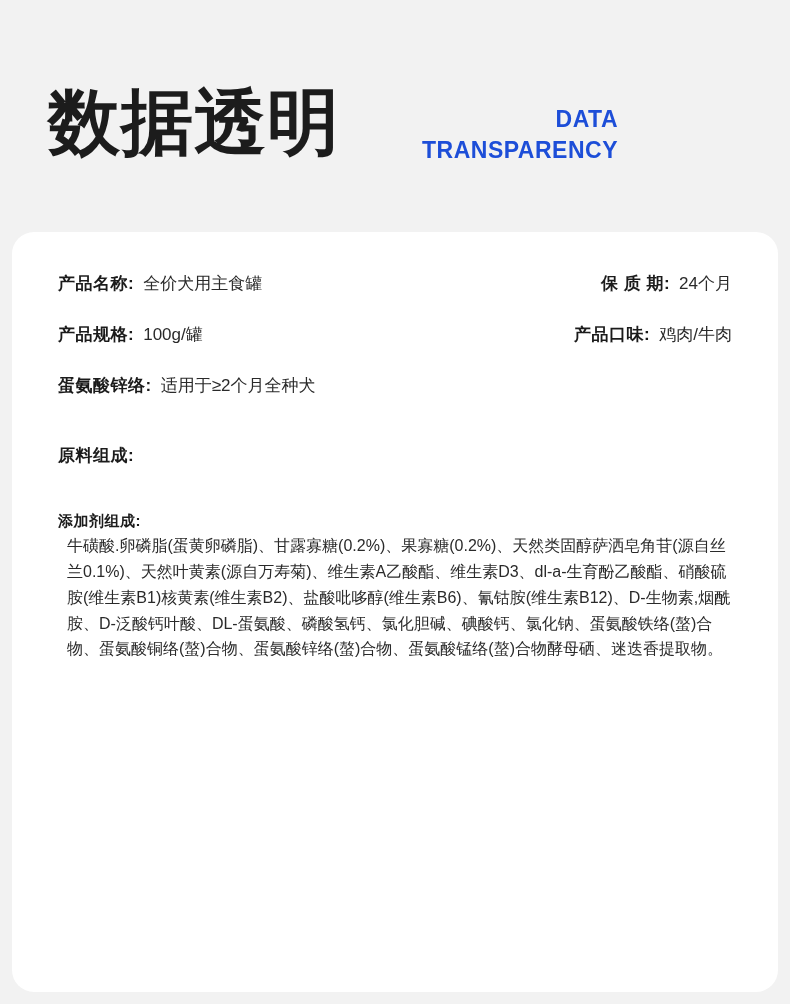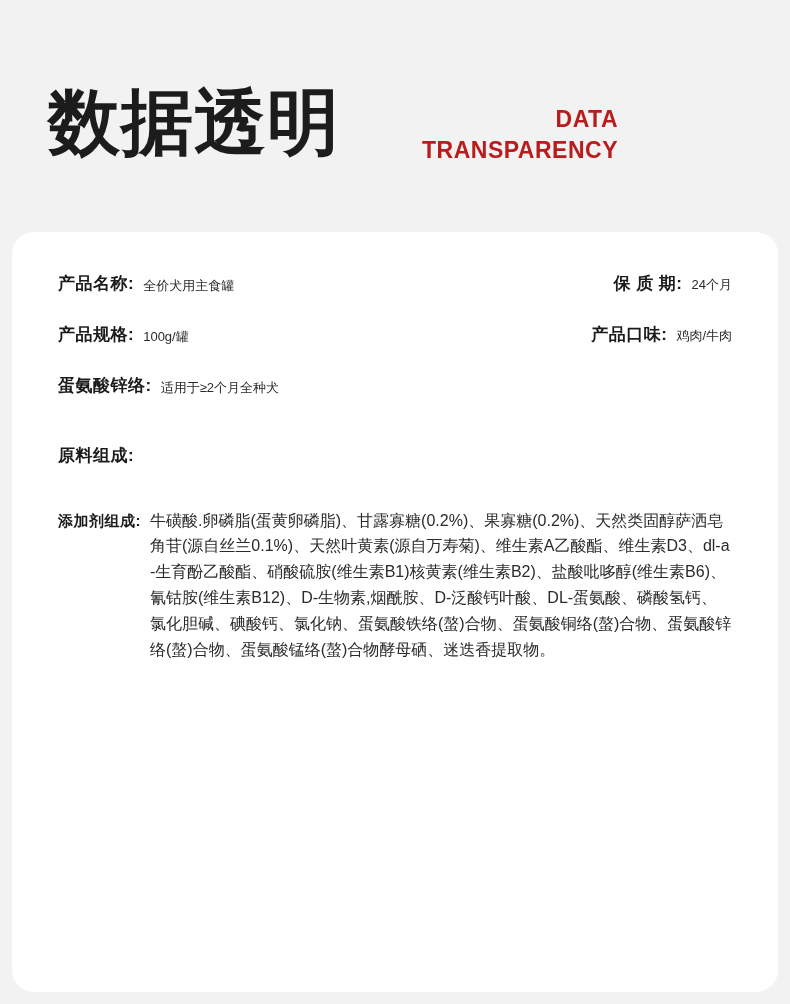--- a/index.html
+++ b/index.html
@@ -42,21 +42,21 @@
   }
   .title-en {
     position: absolute;
     right: 48px;
     top: 104px;
     text-align: right;
     font-size: 23px;
     font-weight: 700;
     line-height: 1.35;
     letter-spacing: 0.5px;
-    color: #b91c1c;
+    color: #1d4ed8;
   }
   .title-en .line2 {
     display: block;
   }
 
   
   .card {
     position: absolute;
     left: 12px;
     top: 232px;
@@ -83,31 +83,32 @@
   .spec-cell.right {
     margin-left: auto;
   }
   .lbl {
     font-size: 17px;
     font-weight: 700;
     color: #1b1b1b;
     letter-spacing: 0.5px;
   }
   .val {
-    font-size: 13px;
+    font-size: 17px;
     font-weight: 400;
     color: #2a2a2a;
     margin-left: 9px;
   }
 
   
   .block-row {
     display: flex;
     align-items: flex-start;
     margin-top: 38px;
+    flex-direction: column;
   }
   .block-row.first { margin-top: 44px; }
   .block-lbl {
     flex: 0 0 auto;
     font-size: 17px;
     font-weight: 700;
     color: #1b1b1b;
     line-height: 1.62;
     padding-top: 1px;
     letter-spacing: 0.5px;

